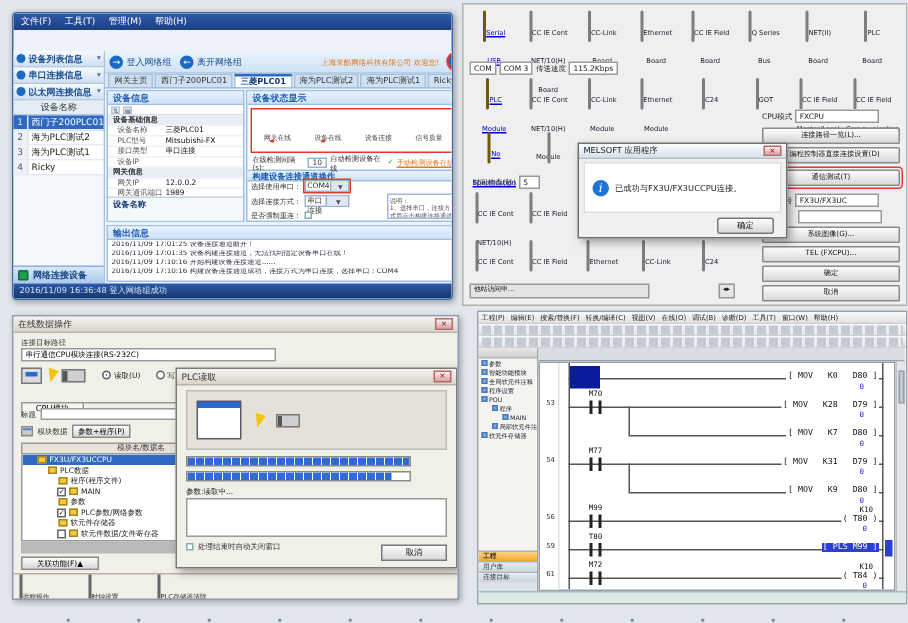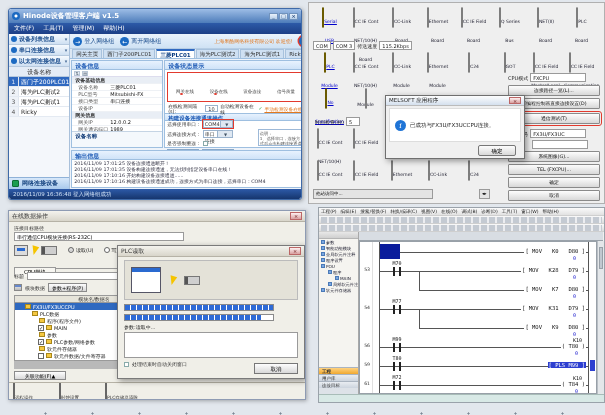--- a/index.html
+++ b/index.html
@@ -226,29 +226,20 @@
 .ibox.pls{background:#2d3fd0;color:#fff}
 .kval{position:absolute;font-family:"DejaVu Sans Mono",monospace;font-size:5px;color:#111}
 .lval{position:absolute;font-family:"DejaVu Sans Mono",monospace;font-size:5px;color:#1414cc}
 .selcell{position:absolute;width:20px;height:15px;background:#0a1c9c;z-index:2}
 .bmark{position:absolute;width:5px;height:11px;background:#2d3fd0}
 </style>
 </head>
 <body>
 
 <div class="q" id="tl">
-  <div class="tbar">
-    <span class="appico"></span>
-    <span>Hinode设备管理客户端 v1.5</span>
-    <span class="wbtns">
-      <span class="wbtn">_</span>
-      <span class="wbtn">□</span>
-      <span class="wbtn">×</span>
-    </span>
-  </div>
   <div class="menubar">
 
   <span>文件(F)</span>
       <span>工具(T)</span>
       <span>管理(M)</span>
       <span>帮助(H)</span>
     </div>
   <div class="body">
     <div class="sb">
       <div>

